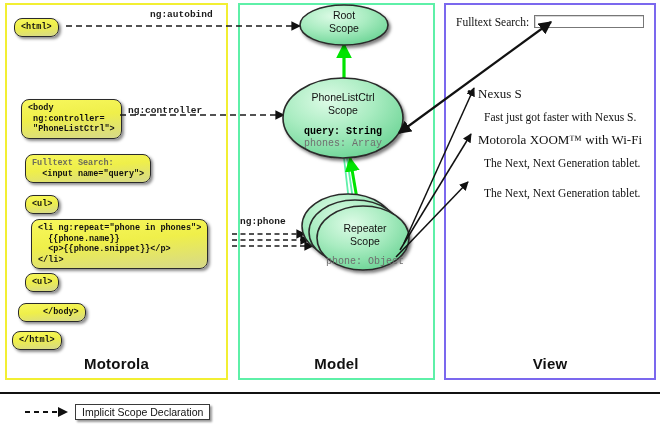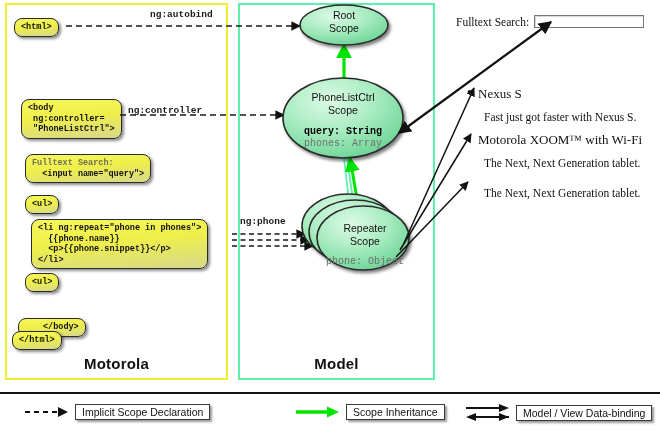--- a/index.html
+++ b/index.html
@@ -63,21 +63,21 @@
     box-sizing: border-box;
   }
   .codebox .muted { color: #6d6d5a; font-weight: bold; }
 
   #box-html     { left: 14px;  top: 18px;  }
   #box-body     { left: 21px;  top: 99px;  }
   #box-search   { left: 25px;  top: 154px; }
   #box-ul1      { left: 25px;  top: 195px; }
   #box-li       { left: 31px;  top: 219px; }
   #box-ul2      { left: 25px;  top: 273px; }
-  #box-bodyend  { left: 18px;  top: 318px; padding-left: 24px; }
+  #box-bodyend  { left: 18px;  top: 303px; padding-left: 24px; }
   #box-htmlend  { left: 12px;  top: 331px; }
 
   
   .edge-label {
     position: absolute;
     font-family: "Liberation Mono", "DejaVu Sans Mono", monospace;
     font-size: 9.5px;
     font-weight: bold;
     color: #1a1a1a;
     white-space: nowrap;
@@ -222,20 +222,23 @@
   <div class="codebox" id="box-ul2"><span>&lt;ul&gt;</span></div>
 
   <div class="codebox" id="box-bodyend"><span>&lt;/body&gt;</span></div>
 
   <div class="codebox" id="box-htmlend"><span>&lt;/html&gt;</span></div>
 
   <div class="panel" id="panel-model">
     <div class="panel-title">Model</div>
   </div>
 
+  <div class="panel" id="panel-view">
+    <div class="panel-title">View</div>
+  </div>
 
   <div id="view-content">
     <div id="search-row">
       <span id="search-label">Fulltext Search:</span>
       <input id="search-input" type="text" placeholder="" style="">
     </div>
 
     <div class="phone-item" id="phone-0">
       <div class="phone-name">Nexus S</div>
       <div class="phone-snippet">Fast just got faster with Nexus S.</div>
@@ -321,33 +324,16 @@
     <div id="legend-rule"></div>
 
     <div class="legend-item" id="legend-implicit">
       <svg class="legend-arrow" width="45" height="14" viewBox="0 0 45 14">
         <line x1="1" y1="7" x2="36" y2="7" stroke="#111" stroke-width="2" stroke-dasharray="5,4"></line>
         <path d="M34,2 L44,7 L34,12 z" fill="#111"></path>
       </svg>
       <span class="legend-box">Implicit Scope Declaration</span>
     </div>
 
-    <div class="legend-item" id="legend-inherit">
-      <svg class="legend-arrow" width="45" height="14" viewBox="0 0 45 14">
-        <line x1="1" y1="7" x2="34" y2="7" stroke="#00e400" stroke-width="3.5"></line>
-        <path d="M32,1.5 L44,7 L32,12.5 z" fill="#00e400"></path>
-      </svg>
-      <span class="legend-box">Scope Inheritance</span>
-    </div>
-
-    <div class="legend-item" id="legend-binding">
-      <svg class="legend-arrow" width="45" height="18" viewBox="0 0 45 18">
-        <line x1="1" y1="4" x2="36" y2="4" stroke="#111" stroke-width="2"></line>
-        <path d="M34,0 L44,4 L34,8 z" fill="#111"></path>
-        <line x1="9" y1="13" x2="44" y2="13" stroke="#111" stroke-width="2"></line>
-        <path d="M11,9 L1,13 L11,17 z" fill="#111"></path>
-        <path d="M34,9 L44,13 L34,17 z" fill="#111"></path>
-      </svg>
-      <span class="legend-box">Model / View Data-binding</span>
-    </div>
+
   </div>
 
 </div>
 
 </body></html>

